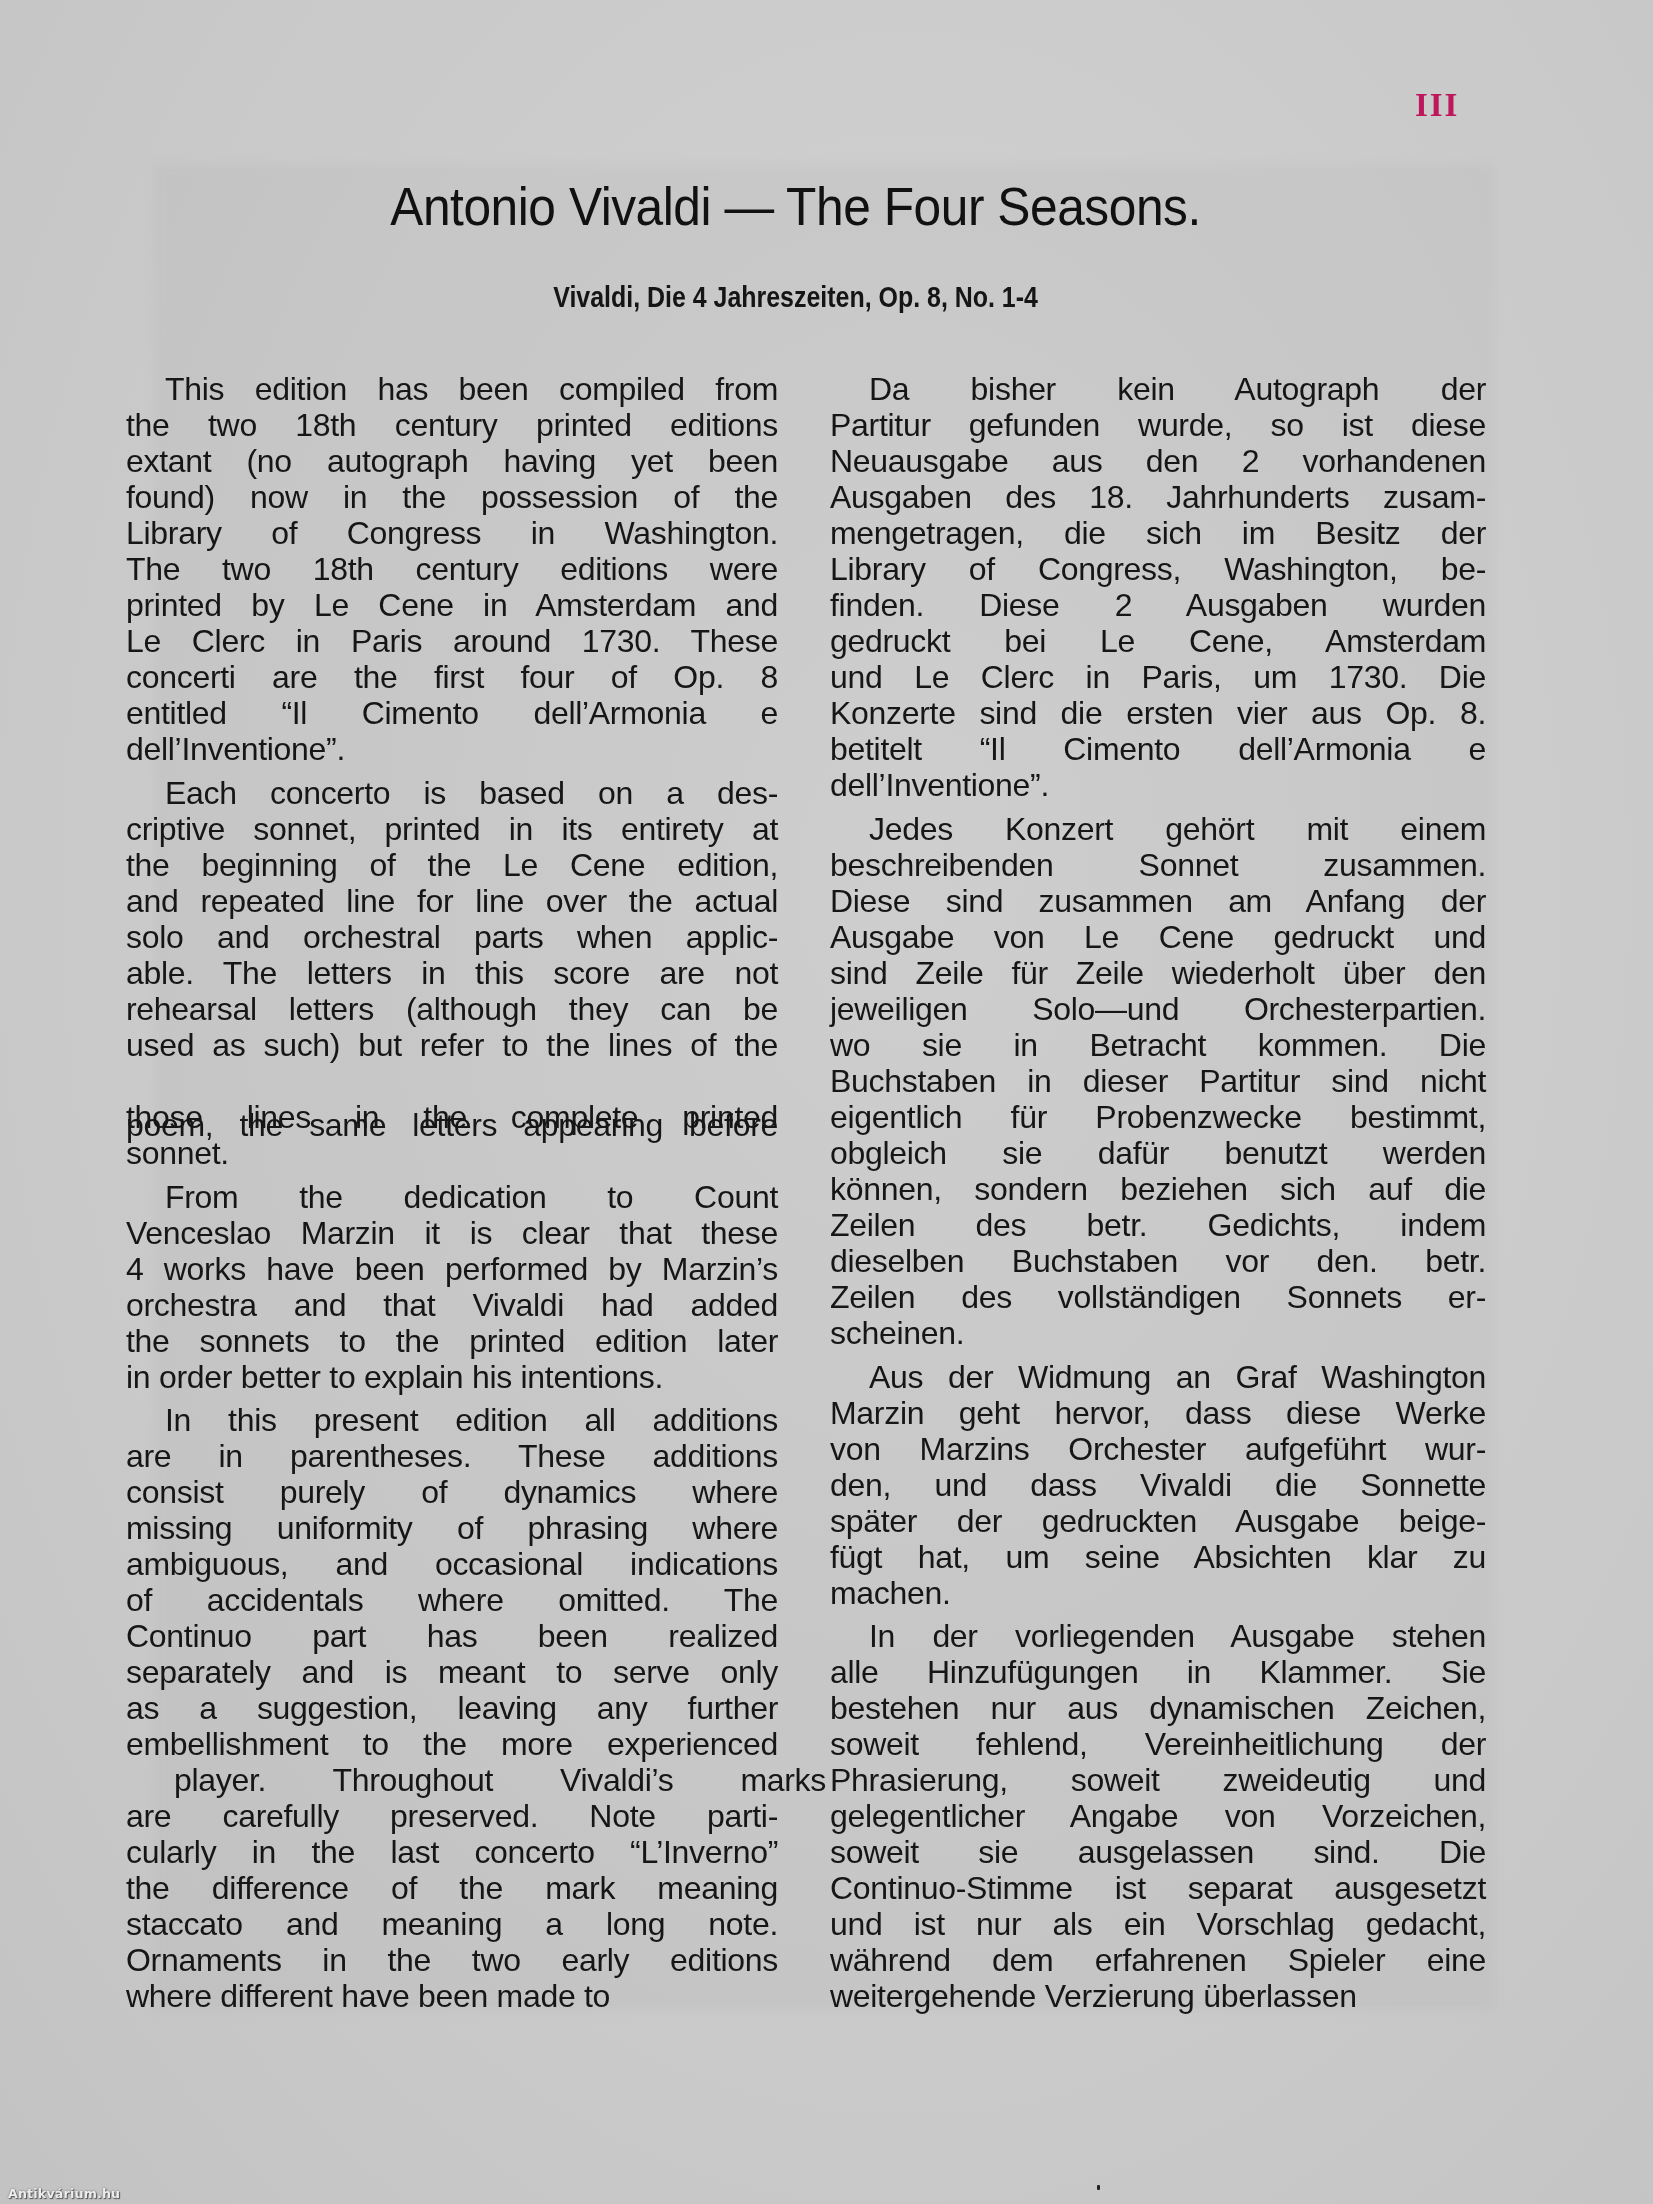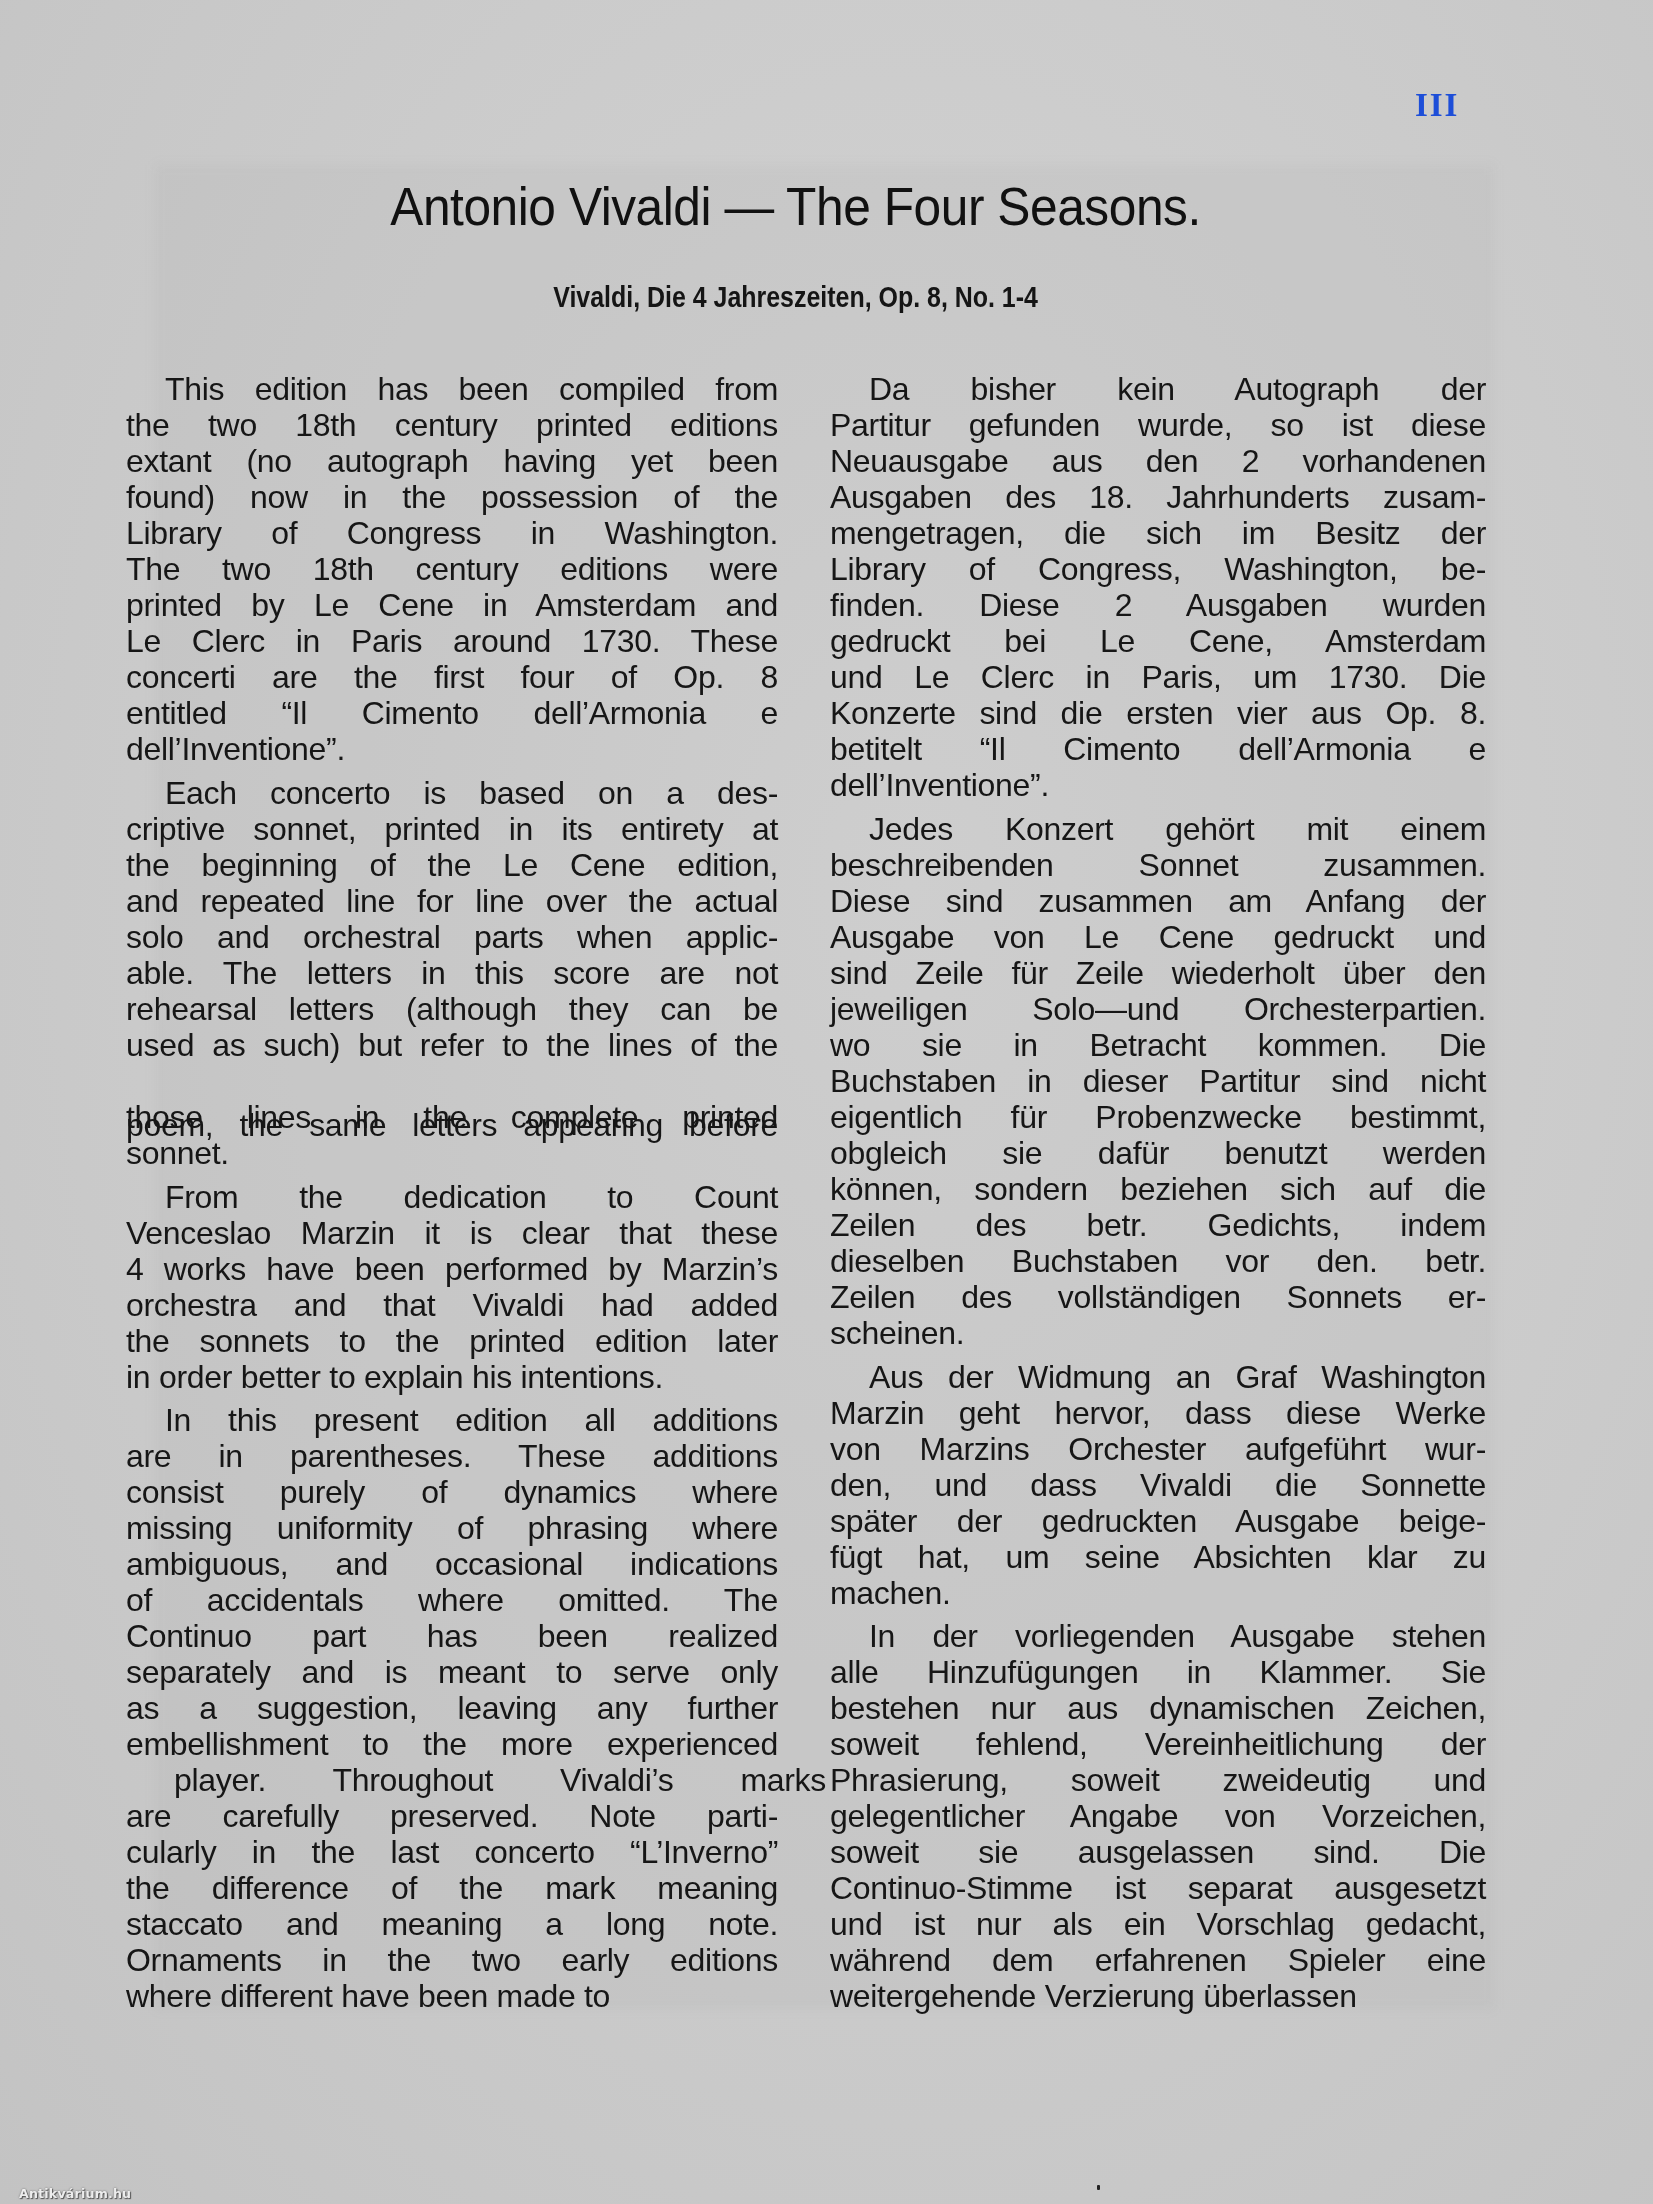--- a/index.html
+++ b/index.html
@@ -18,21 +18,21 @@
       color: #141414;
     }
     .page-number {
       position: absolute;
       left: 1415px;
       top: 87px;
       font-family: "Liberation Serif", serif;
       font-weight: bold;
       font-size: 33px;
       letter-spacing: 1.9px;
-      color: #1d4ed8;
+      color: #be185d;
     }
     .title {
       position: absolute;
       left: 0;
       width: 1591px;
       top: 175px;
       text-align: center;
       font-family: "Liberation Sans", sans-serif;
       font-size: 54px;
       letter-spacing: -0.5px;
@@ -89,21 +89,21 @@
       text-align-last: justify;
     }
     .line.last .line-inner { text-align-last: left; }
     .bleed {
       position: absolute;
       background: rgba(120,120,120,0.06);
       filter: blur(5.8px);
     }
     .watermark {
       position: absolute;
-      left: 19px;
+      left: 8px;
       bottom: 3.9px;
       font-family: "DejaVu Sans", sans-serif;
       font-weight: bold;
       font-size: 12.6px;
       color: #ededed;
       text-shadow: 1px 1px 1px #555, 0 0 1.9px #666;
       letter-spacing: 0.2px;
     }
     .speck {
       position: absolute;

